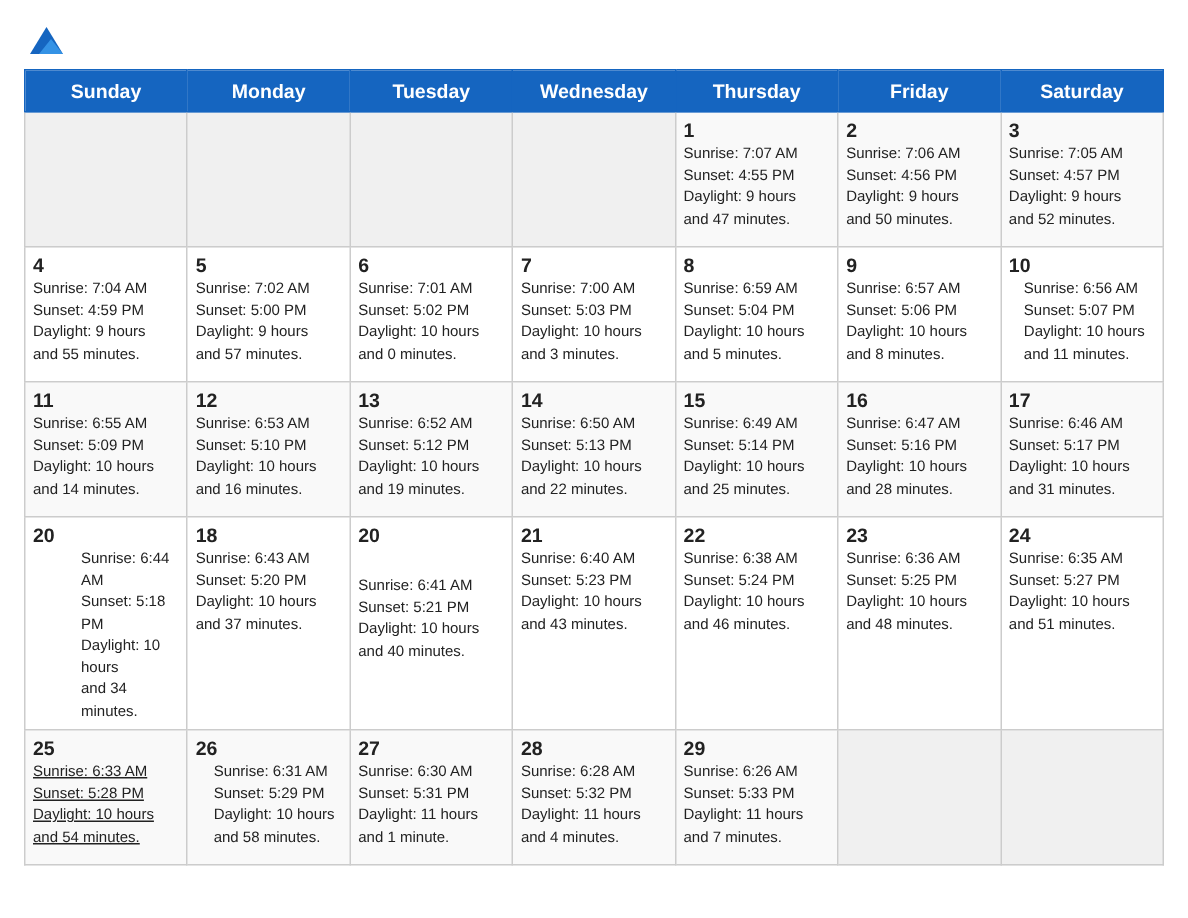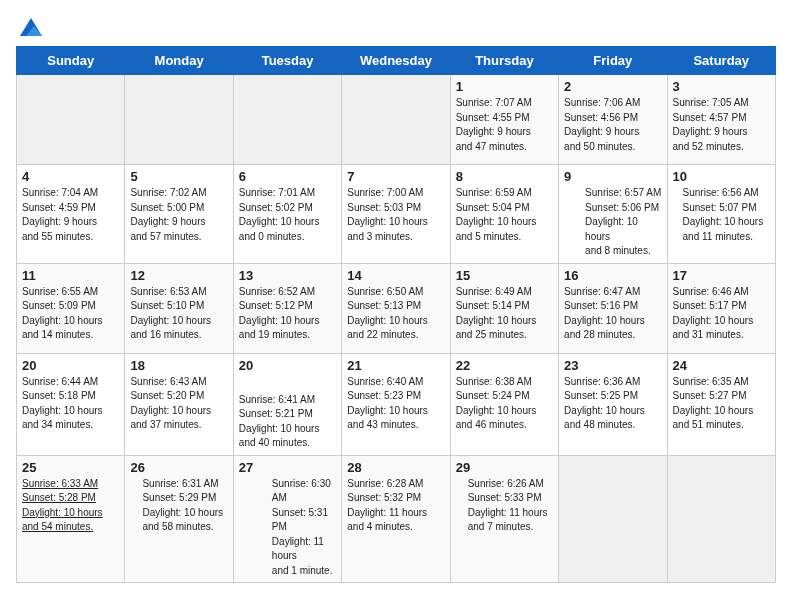--- a/index.html
+++ b/index.html
@@ -169,21 +169,21 @@
         </td>
         <td>
           <span class="day-number">8</span>
           <div class="day-info" style="white-space: pre-line;">Sunrise: 6:59 AM
 Sunset: 5:04 PM
 Daylight: 10 hours
 and 5 minutes.</div>
         </td>
         <td>
           <span class="day-number">9</span>
-          <div class="day-info" style="white-space: pre-line; margin-left: 21px;">Sunrise: 6:57 AM
+          <div class="day-info" style="white-space: pre-line;">Sunrise: 6:57 AM
 Sunset: 5:06 PM
 Daylight: 10 hours
 and 8 minutes.</div>
         </td>
         <td>
           <span class="day-number">10</span>
           <div class="day-info" style="white-space: pre-line; margin-left: 10px;">Sunrise: 6:56 AM
 Sunset: 5:07 PM
 Daylight: 10 hours
 and 11 minutes.</div>
@@ -236,21 +236,21 @@
           <span class="day-number">17</span>
           <div class="day-info" style="white-space: pre-line;">Sunrise: 6:46 AM
 Sunset: 5:17 PM
 Daylight: 10 hours
 and 31 minutes.</div>
         </td>
       </tr>
       <tr>
         <td>
           <span class="day-number">20</span>
-          <div class="day-info" style="white-space: pre-line;">Sunrise: 6:44 AM
+          <div class="day-info" style="white-space: pre-line; margin-left: 32px;">Sunrise: 6:44 AM
 Sunset: 5:18 PM
 Daylight: 10 hours
 and 34 minutes.</div>
         </td>
         <td>
           <span class="day-number">18</span>
           <div class="day-info" style="white-space: pre-line;">Sunrise: 6:43 AM
 Sunset: 5:20 PM
 Daylight: 10 hours
 and 37 minutes.</div>
@@ -301,35 +301,35 @@
         </td>
         <td>
           <span class="day-number">26</span>
           <div class="day-info" style="white-space: pre-line; margin-left: 12px;">Sunrise: 6:31 AM
 Sunset: 5:29 PM
 Daylight: 10 hours
 and 58 minutes.</div>
         </td>
         <td>
           <span class="day-number">27</span>
-          <div class="day-info" style="white-space: pre-line; margin-left: 33px;">Sunrise: 6:30 AM
+          <div class="day-info" style="white-space: pre-line;">Sunrise: 6:30 AM
 Sunset: 5:31 PM
 Daylight: 11 hours
 and 1 minute.</div>
         </td>
         <td>
           <span class="day-number">28</span>
           <div class="day-info" style="white-space: pre-line;">Sunrise: 6:28 AM
 Sunset: 5:32 PM
 Daylight: 11 hours
 and 4 minutes.</div>
         </td>
         <td>
           <span class="day-number">29</span>
-          <div class="day-info" style="white-space: pre-line; margin-left: 12px;">Sunrise: 6:26 AM
+          <div class="day-info" style="white-space: pre-line;">Sunrise: 6:26 AM
 Sunset: 5:33 PM
 Daylight: 11 hours
 and 7 minutes.</div>
         </td>
         <td class="empty-cell"></td>
         <td class="empty-cell"></td>
       </tr>
     </tbody>
 </table>
 

